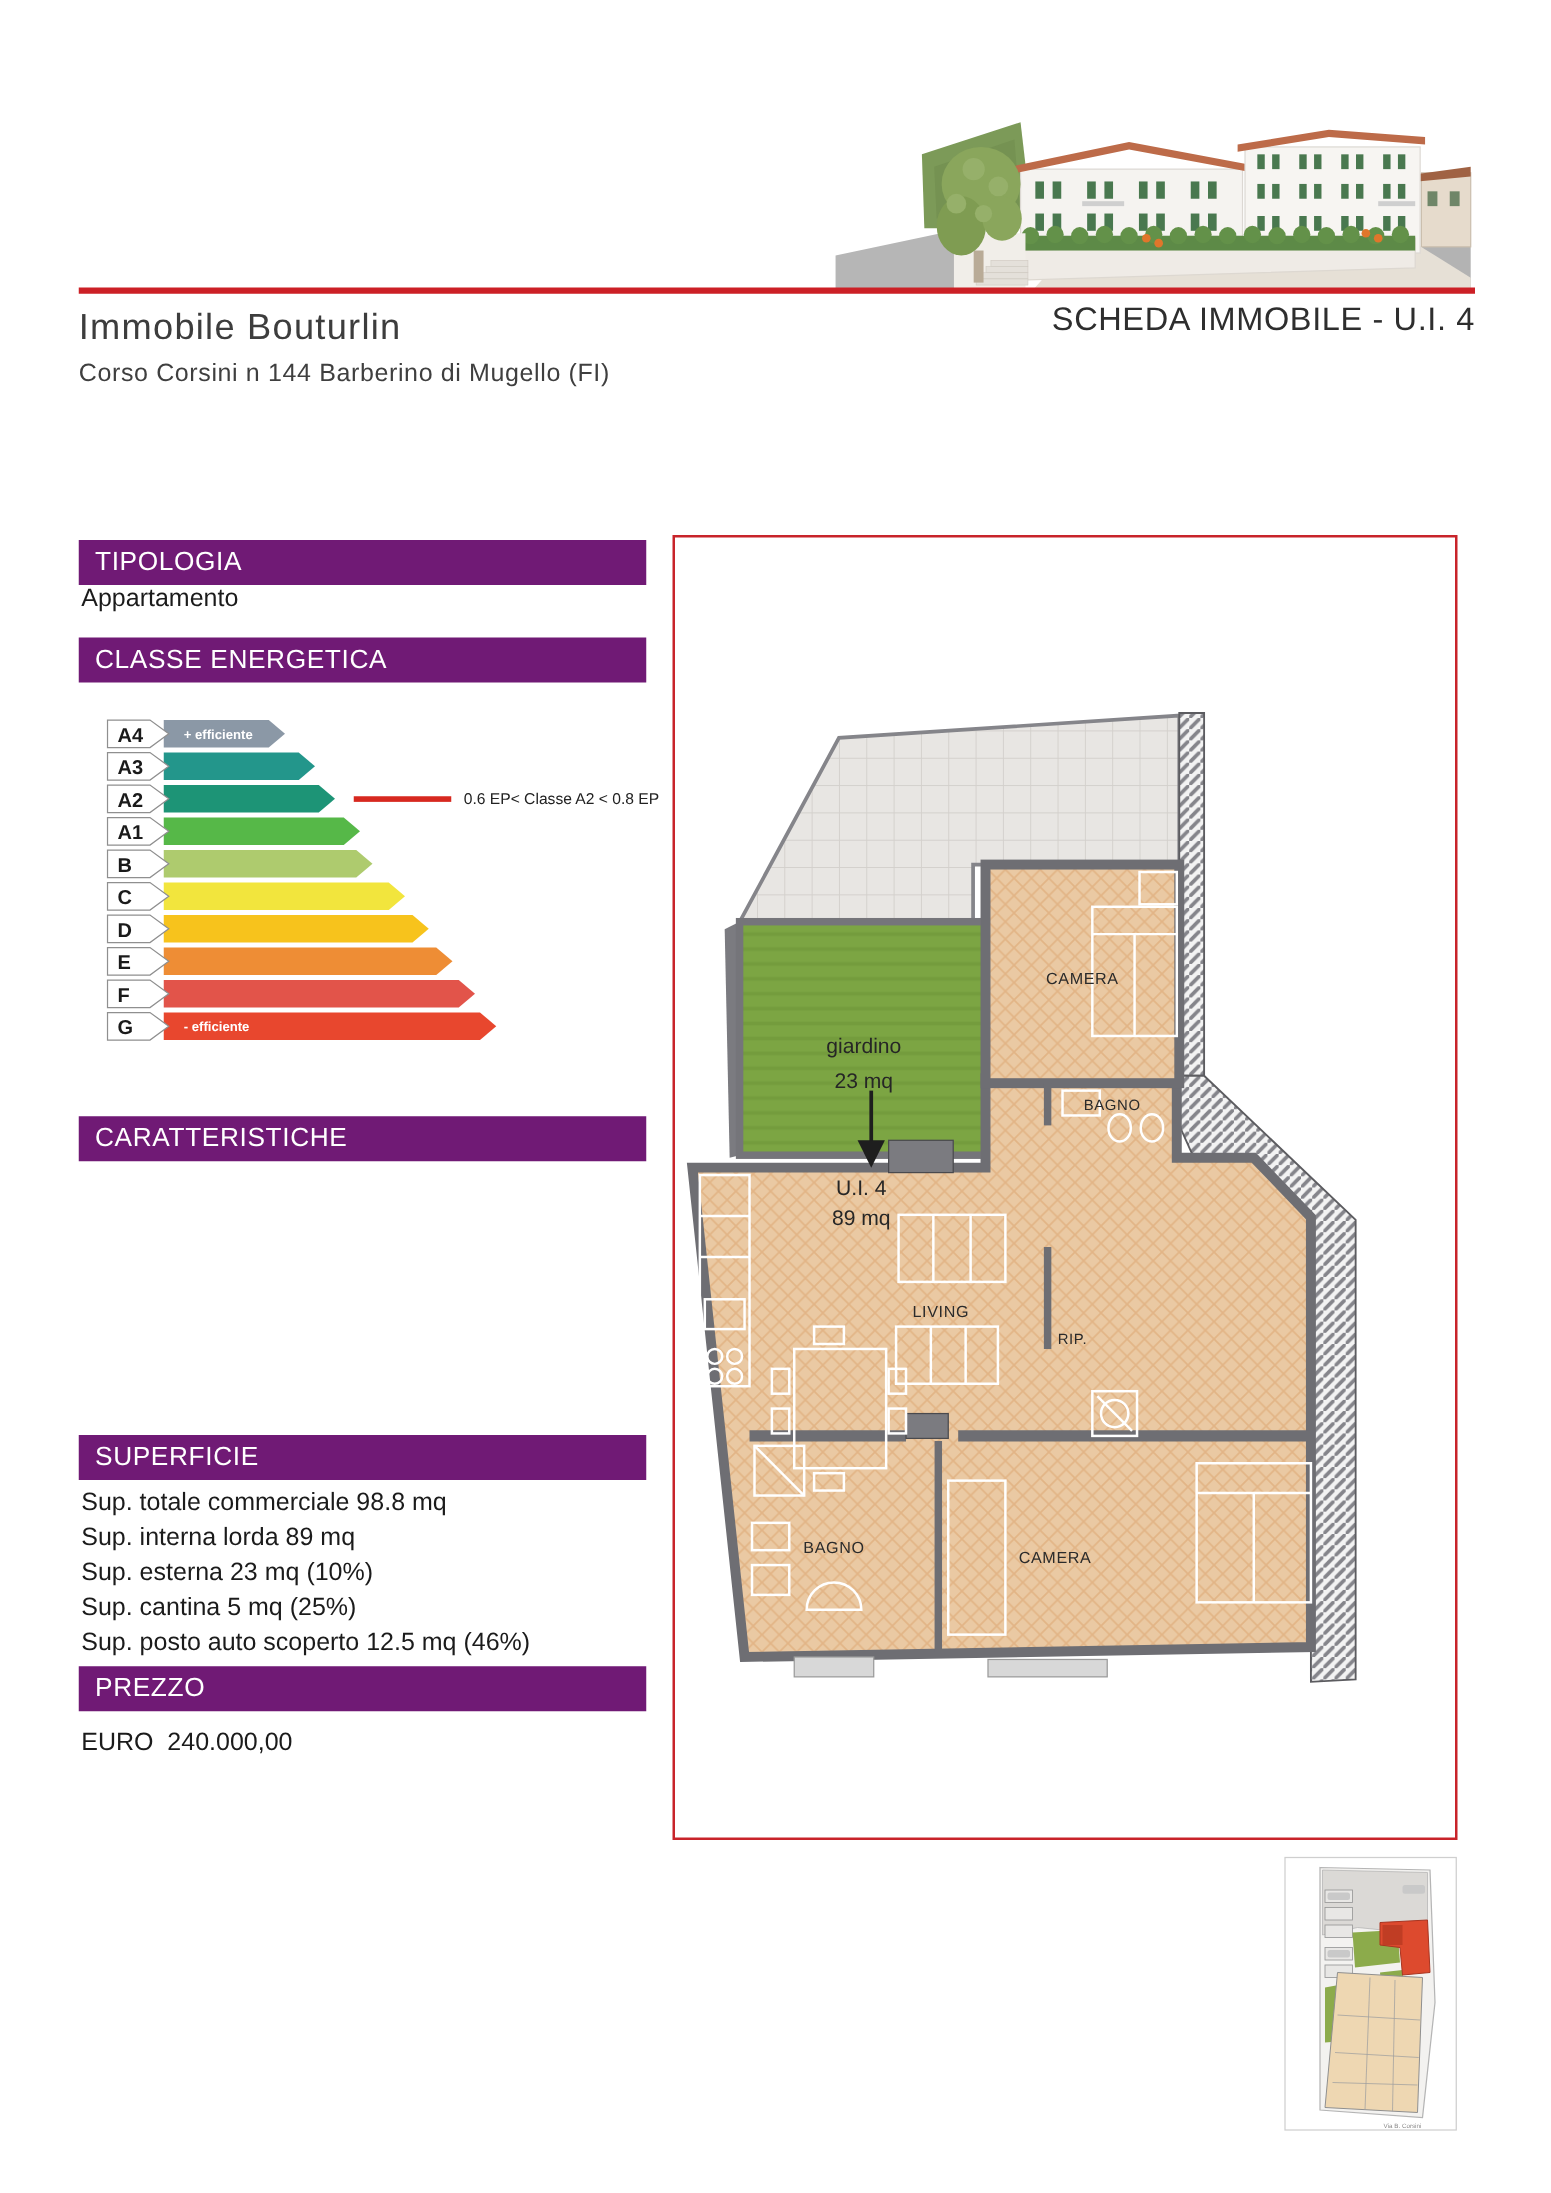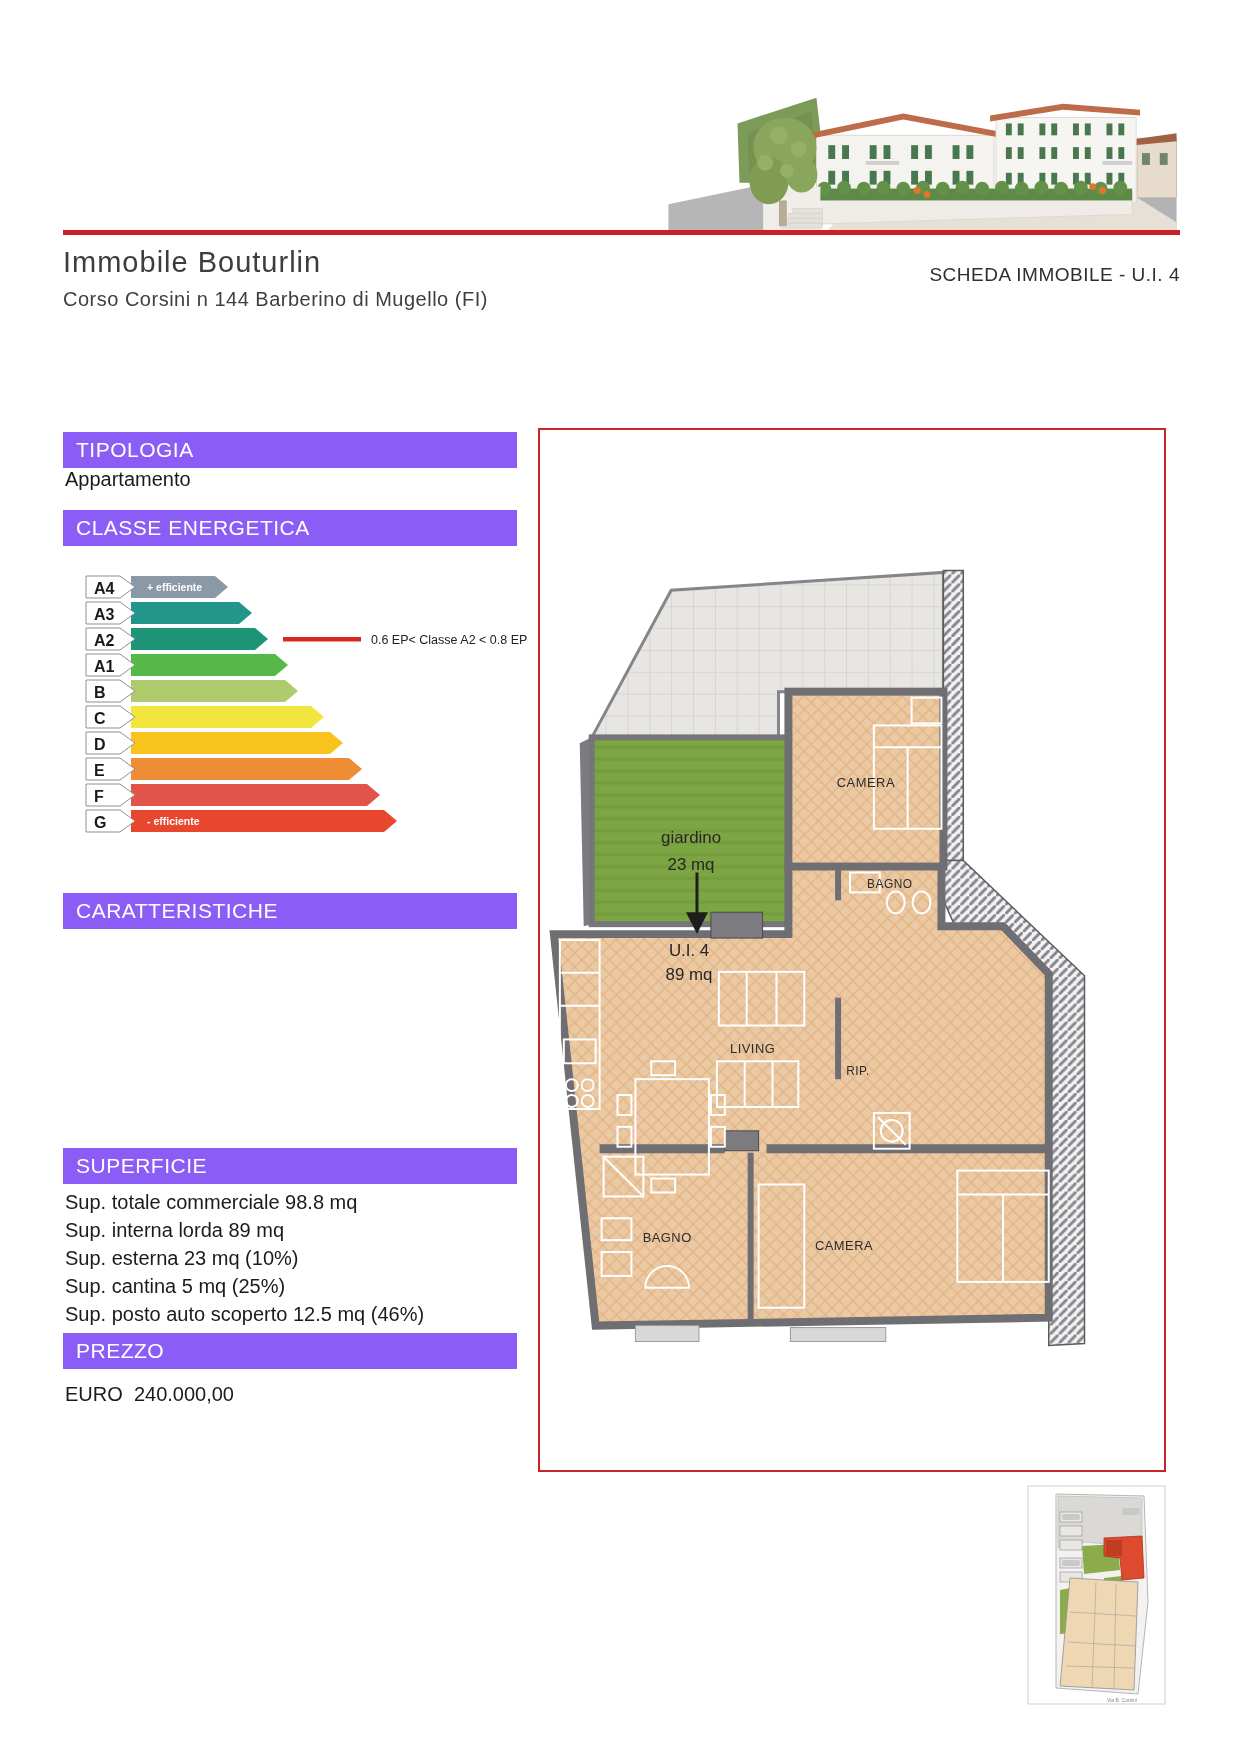--- a/index.html
+++ b/index.html
@@ -3,25 +3,25 @@
 <meta charset="utf-8">
 <style>
   html,body{margin:0;padding:0;background:#fff;}
   .page{position:relative;width:1241px;height:1754px;margin:0 auto;background:#fff;
         font-family:"Liberation Sans",sans-serif;overflow:hidden;}
 
   
   .photo{position:absolute;left:665px;top:84px;width:515px;height:148px;}
   .rule{position:absolute;left:63px;top:230px;width:1117px;height:5px;background:#cc2026;}
   .title-left{position:absolute;left:63px;top:246px;font-size:29px;color:#3d3d3d;letter-spacing:1px;}
-  .title-right{position:absolute;right:61px;top:264px;font-size:19px;color:#2e2e2e;letter-spacing:.5px;}
+  .title-right{position:absolute;right:61px;top:240px;font-size:26px;color:#2e2e2e;letter-spacing:.5px;}
   .subtitle{position:absolute;left:63px;top:288px;font-size:20px;color:#3f3f3f;letter-spacing:.5px;}
 
   
-  .band{position:absolute;left:63px;width:454px;height:36px;background:#8b5cf6;color:#fff;
+  .band{position:absolute;left:63px;width:454px;height:36px;background:#701a75;color:#fff;
         font-size:21px;line-height:36px;padding-left:13px;box-sizing:border-box;letter-spacing:.5px;}
   .plain{position:absolute;left:65px;font-size:20px;color:#1b1b1b;}
   .vlist{position:absolute;left:65px;font-size:20px;color:#1b1b1b;}
   .vlist .item{line-height:28px;}
   .prezzo-value{white-space:pre;}
 
   
   #energy-rows{position:absolute;left:85px;top:574px;width:460px;height:262px;}
   .erow-letter{font-family:"Liberation Sans",sans-serif;font-size:16px;font-weight:bold;fill:#1a1a1a;}
   .erow-tag{font-family:"Liberation Sans",sans-serif;font-size:10.5px;font-weight:bold;fill:#ffffff;}

